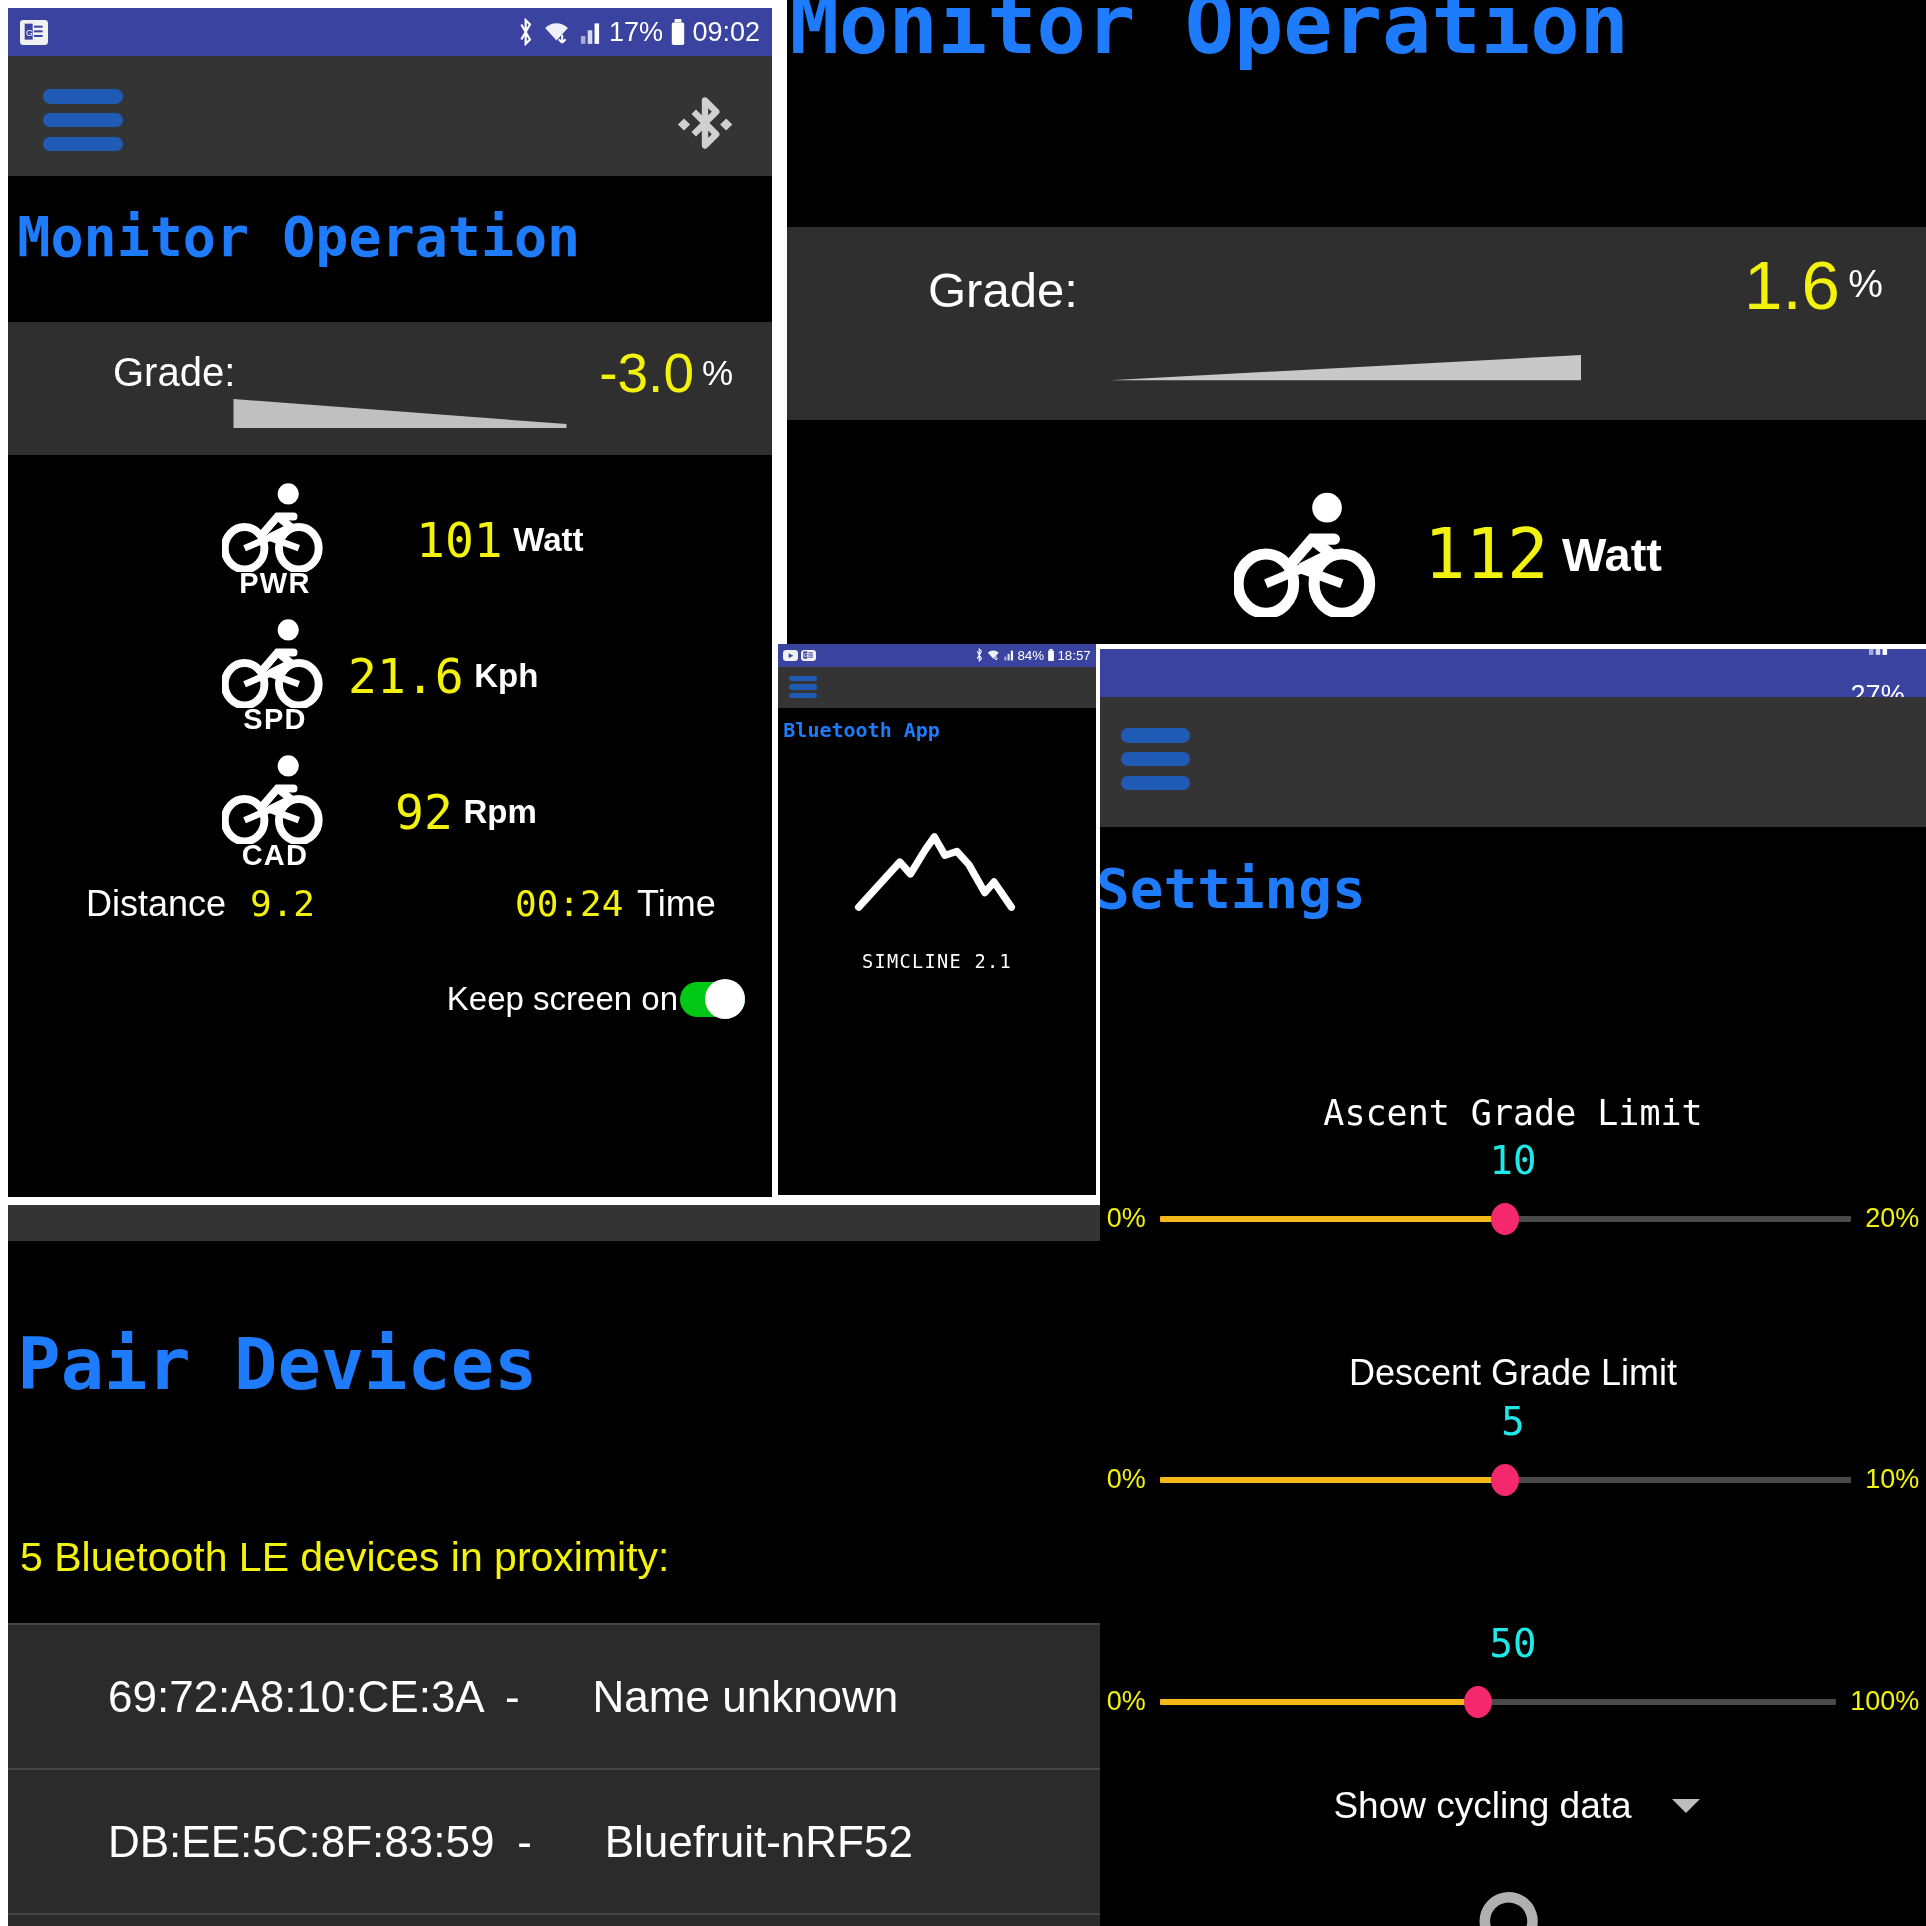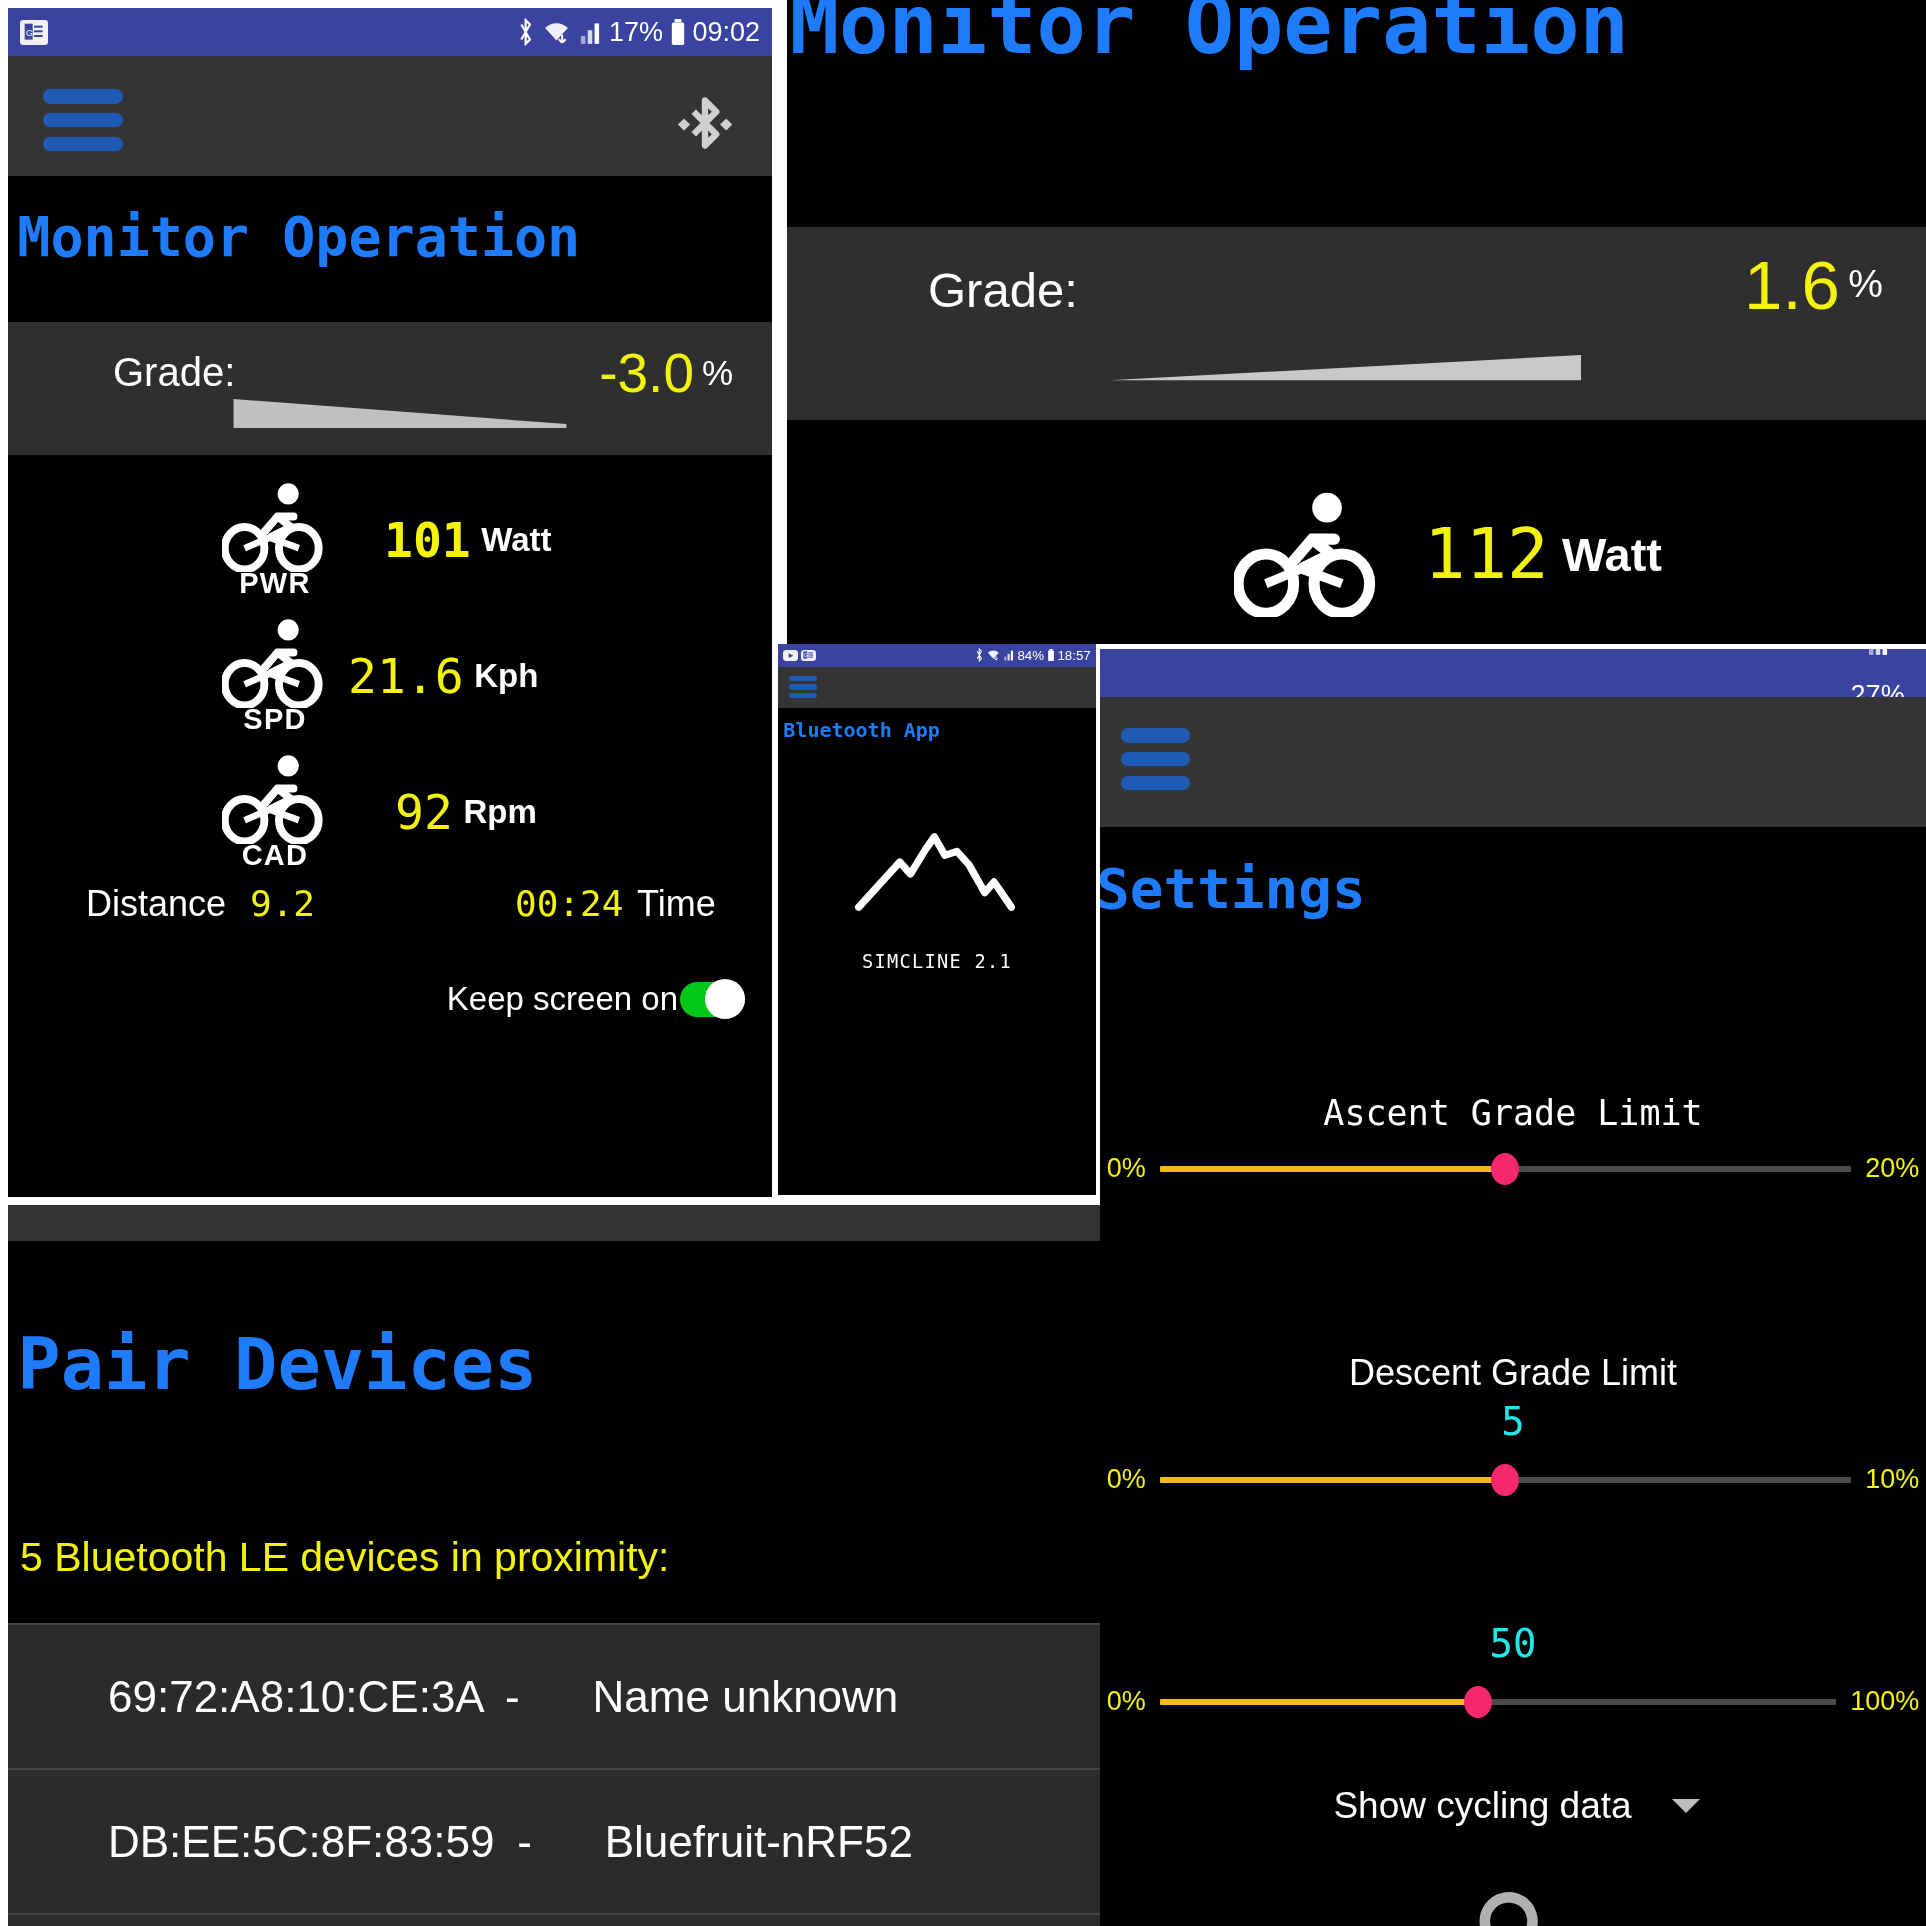--- a/index.html
+++ b/index.html
@@ -191,21 +191,21 @@
           <svg width="106" height="90" viewBox="0 0 80 68">
             <circle cx="50" cy="9" r="8" fill="#fff"></circle>
             <path d="M30 40 L42 26 L54 26" stroke="#fff" stroke-width="6" fill="none" stroke-linecap="round"></path>
             <path d="M42 26 L52 34 L36 42" stroke="#fff" stroke-width="6" fill="none" stroke-linejoin="round"></path>
             <ellipse cx="17" cy="50" rx="15" ry="16" fill="none" stroke="#fff" stroke-width="6"></ellipse>
             <ellipse cx="58" cy="50" rx="15" ry="16" fill="none" stroke="#fff" stroke-width="6"></ellipse>
             <path d="M17 50 L36 42 L58 50" stroke="#fff" stroke-width="5" fill="none"></path>
           </svg>
           <div class="metric-tag" style="top:85px; font-size:29px;">PWR</div>
         </div>
-        <span class="metric-num" style="font-size:48px; margin-left:56px;font-weight:bold;">101</span>
+        <span class="metric-num" style="font-size:48px; margin-left:88px;">101</span>
         <span class="metric-unit" style="font-size:33px; margin-left:10.6px;">Watt</span>
       </div>
 
       <div class="metric-row" style="left:214px; top:163px;">
         <div class="metric-icon" style="width:106px;height:116px;">
           <svg width="106" height="90" viewBox="0 0 80 68">
             <circle cx="50" cy="9" r="8" fill="#fff"></circle>
             <path d="M30 40 L42 26 L54 26" stroke="#fff" stroke-width="6" fill="none" stroke-linecap="round"></path>
             <path d="M42 26 L52 34 L36 42" stroke="#fff" stroke-width="6" fill="none" stroke-linejoin="round"></path>
             <ellipse cx="17" cy="50" rx="15" ry="16" fill="none" stroke="#fff" stroke-width="6"></ellipse>
@@ -374,20 +374,21 @@
         <span style="width:69px;height:14.6px;"></span>
         <span style="width:69px;height:14.6px;"></span>
       </div>
     </div>
 
     <div style="position:relative;height:1099px;background:#000;">
       <div class="title-mono" style="position:absolute;left:-4px;top:29px;font-size:56px;">Settings</div>
 
       <div class="slider-block" style="top:266px;">
         <div class="sl-title">Ascent Grade Limit</div>
+        <div class="sl-value">10</div>
         <div class="sl-rail-row">
           <span class="sl-end">0%</span>
           <span class="sl-track">
             <span class="sl-fill" style="width:50%;"></span>
             <span class="sl-thumb" style="left:50%;"></span>
           </span>
           <span class="sl-end">20%</span>
         </div>
       </div>
 

